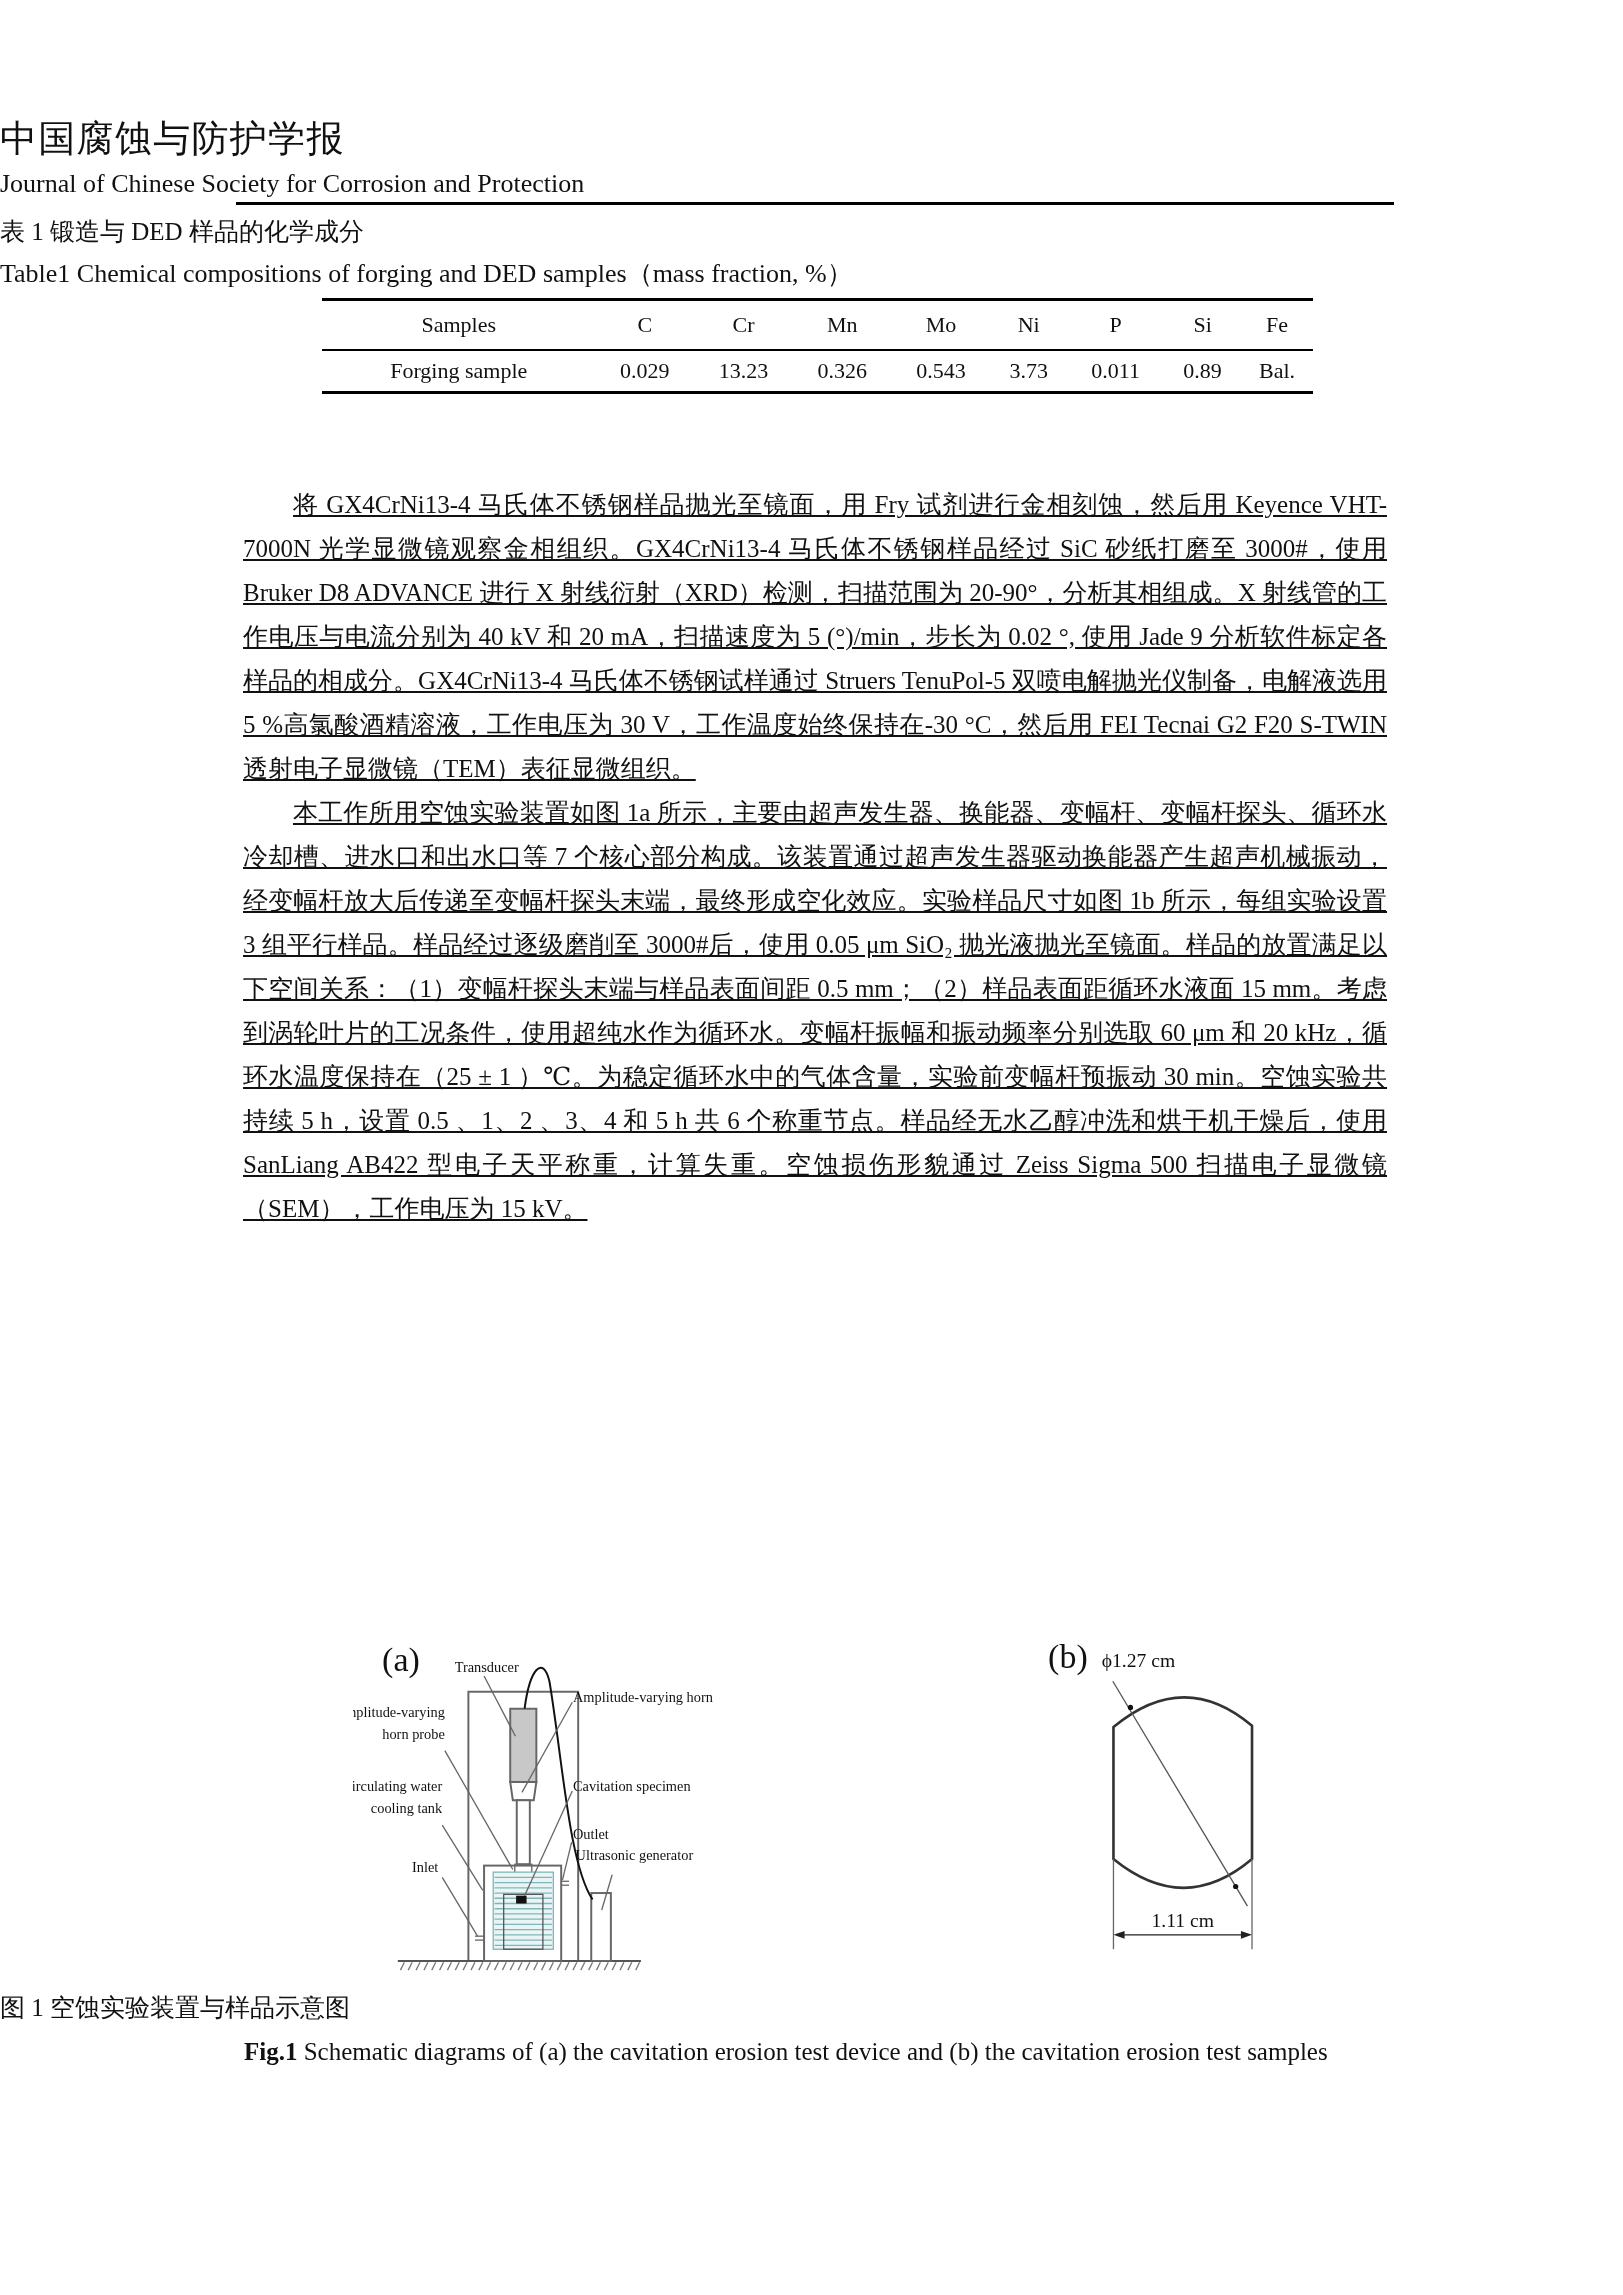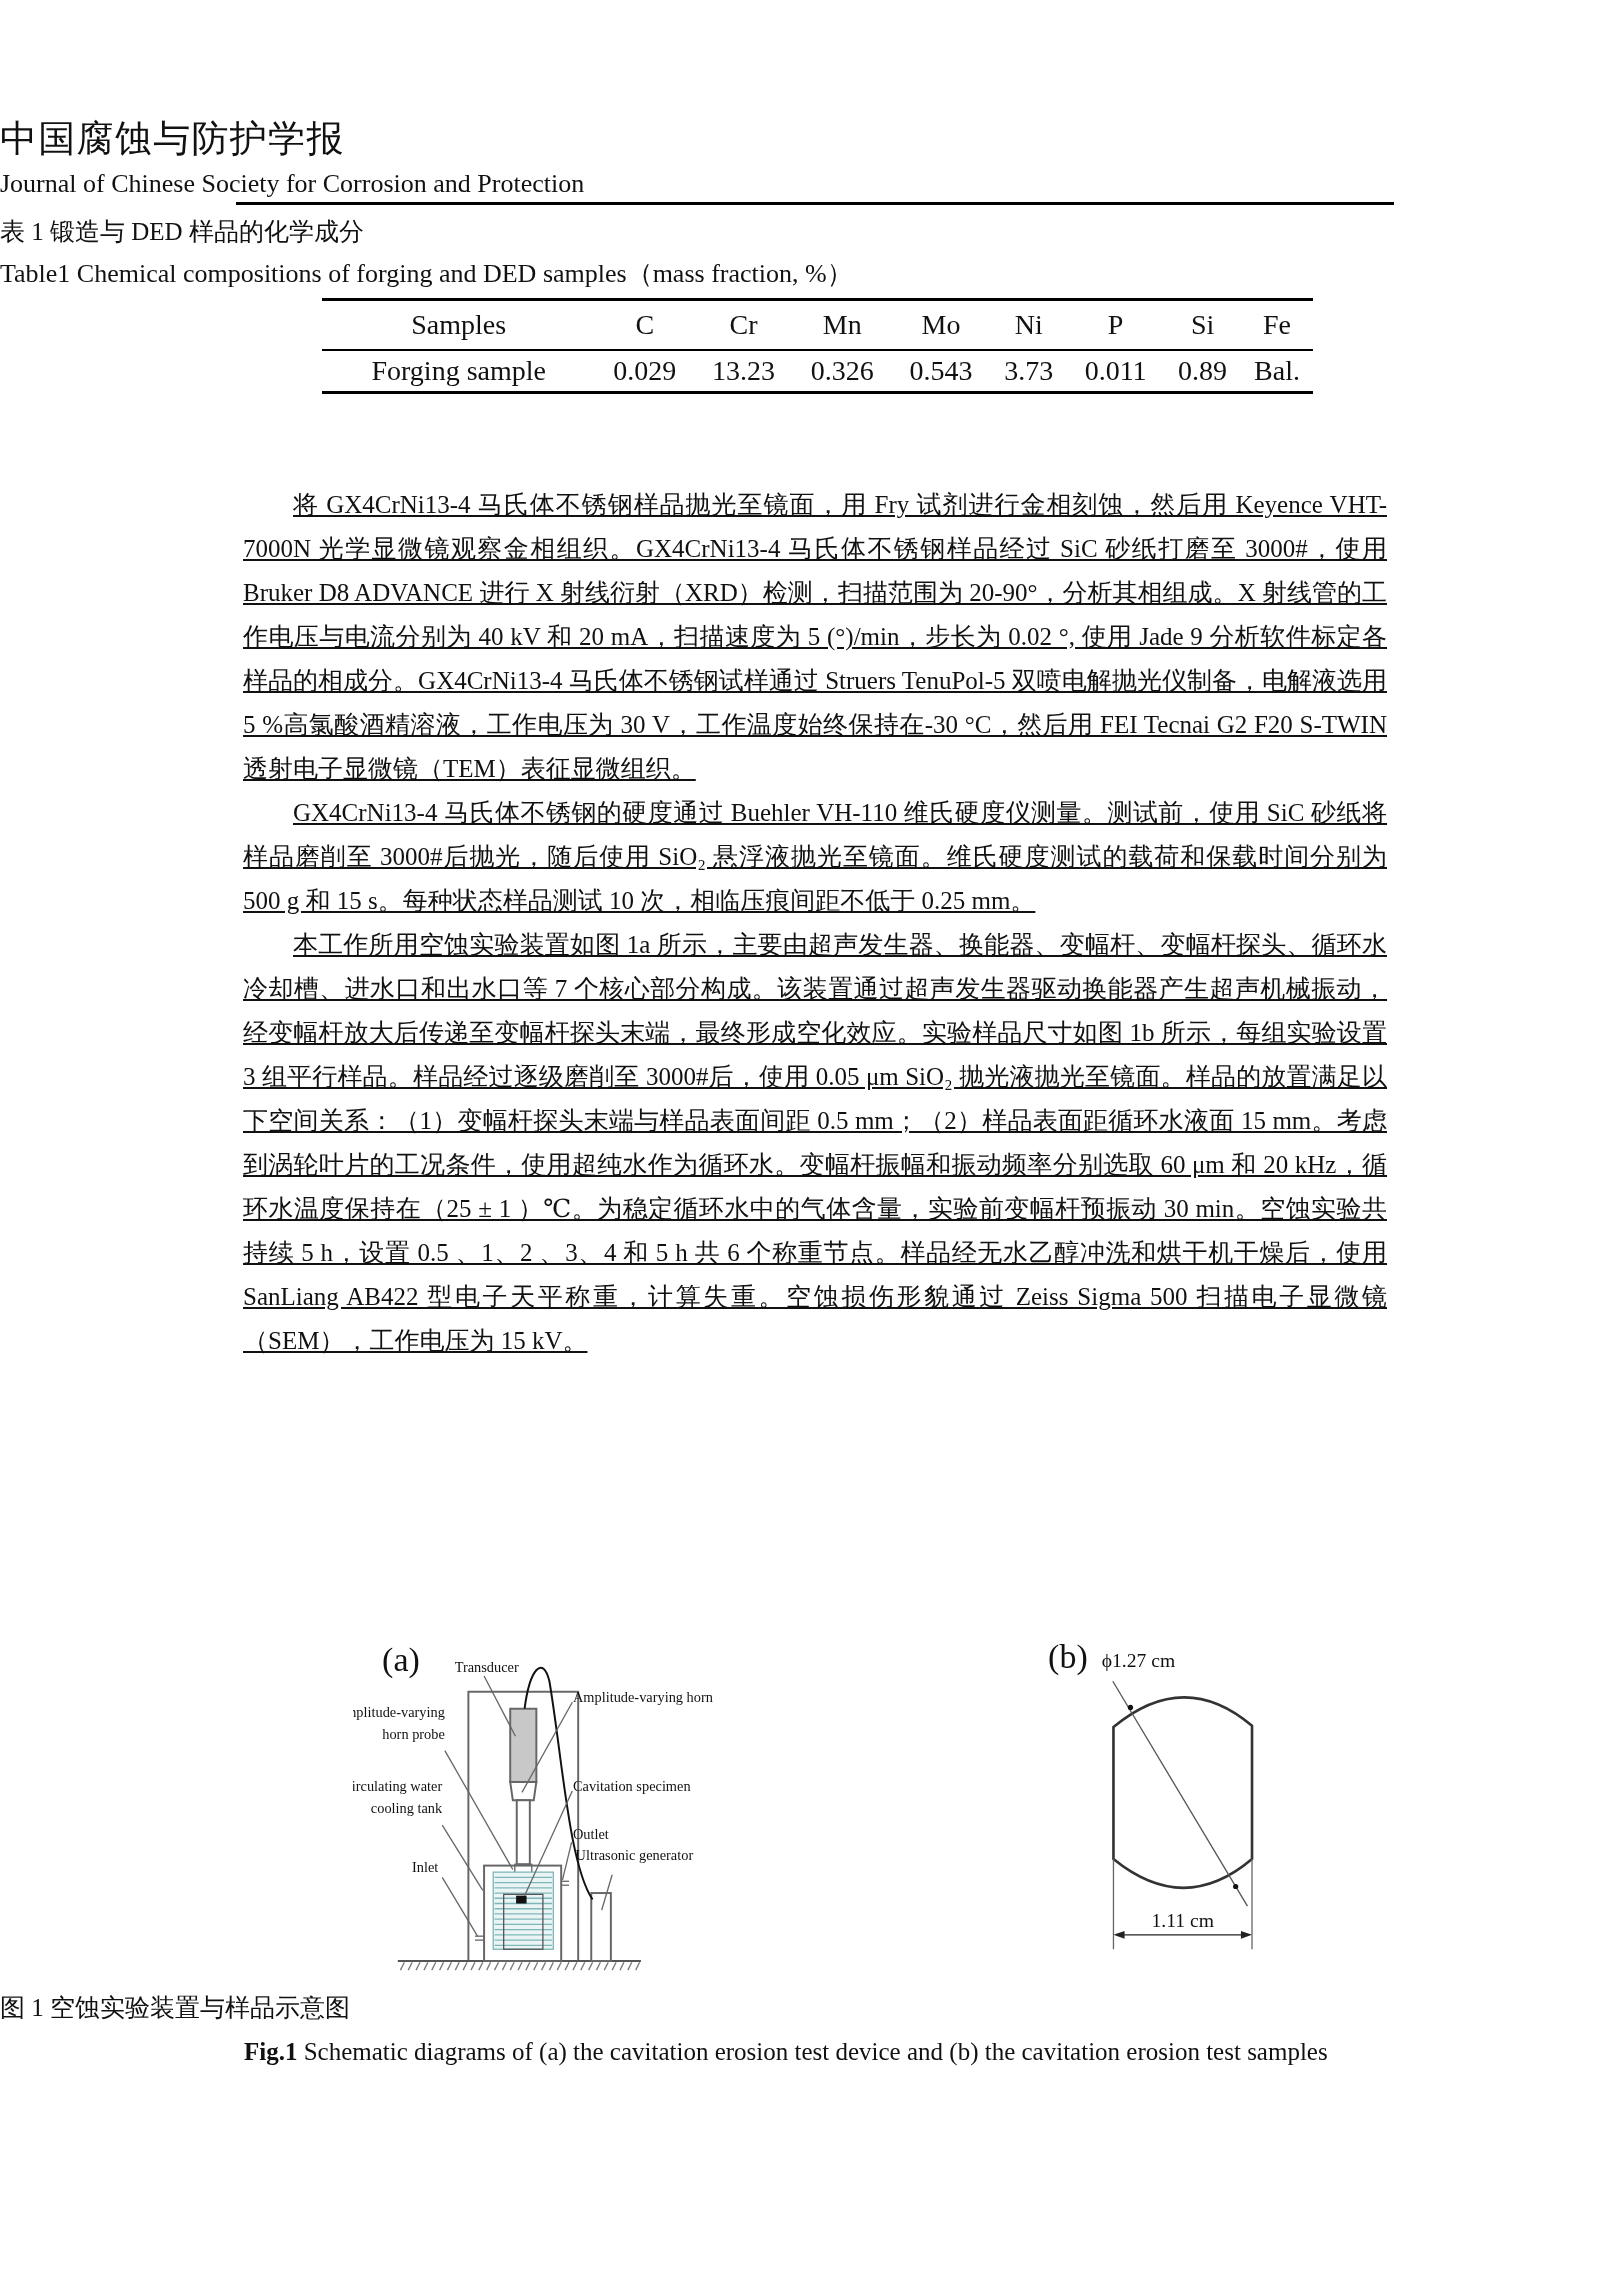--- a/index.html
+++ b/index.html
@@ -5,21 +5,21 @@
   html, body { margin: 0; padding: 0; background: #ffffff; }
   body { width: 1623px; height: 2295px; position: relative; overflow: hidden;
          font-family: "Liberation Serif", "DejaVu Serif", serif; color: #111; }
   .abs { position: absolute; }
   .center { text-align: left; }
   #journal-cn { left: 0; width: 1623px; top: 113px; font-size: 37px; line-height: 52px; letter-spacing: 1.3px; }
   #journal-en { left: 0; width: 1623px; top: 165px; font-size: 26px; line-height: 37px; }
   #header-rule { left: 236px; top: 202px; width: 1158px; height: 3.3px; background: #000; }
   #tab-cap-cn { left: 0; width: 1623px; top: 215px; font-size: 25px; line-height: 34px; }
   #tab-cap-en { left: 0; width: 1623px; top: 255px; font-size: 26px; line-height: 37px; }
-  #comp-table { left: 322px; top: 298px; width: 991px; border-collapse: collapse; font-size: 28px; }
+  #comp-table { left: 322px; top: 298px; width: 991px; border-collapse: collapse; font-size: 22px; }
   #comp-table th, #comp-table td { text-align: center; font-weight: normal; padding: 0; }
   #comp-table thead tr { height: 50px; }
   #comp-table thead { border-top: 3.3px solid #000; border-bottom: 2.6px solid #000; }
   #comp-table tbody tr { height: 43px; }
   #comp-table tbody { border-bottom: 3.3px solid #000; }
   #body-text { left: 243px; top: 483px; width: 1144px; font-size: 25px; line-height: 44px; text-align: justify; text-decoration: underline; }
   #body-text p { margin: 0; text-indent: 2em; }
   #figure { left: 353px; top: 1629px; width: 968px; height: 366px; }
   #fig-cap-cn { left: 0; width: 1623px; top: 1989px; font-size: 25px; line-height: 37px; }
   #fig-cap-en { left: 244px; width: 1144px; top: 2031px; font-size: 25px; line-height: 41px; text-align: left; }
@@ -60,21 +60,20 @@
       <td>3.73</td>
       <td>0.011</td>
       <td>0.89</td>
       <td>Bal.</td>
     </tr>
   </tbody>
 </table>
 
 <div id="body-text" class="abs">
   <p>将 GX4CrNi13-4 马氏体不锈钢样品抛光至镜面，用 Fry 试剂进行金相刻蚀，然后用 Keyence VHT-7000N 光学显微镜观察金相组织。GX4CrNi13-4 马氏体不锈钢样品经过 SiC 砂纸打磨至 3000#，使用 Bruker D8 ADVANCE 进行 X 射线衍射（XRD）检测，扫描范围为 20-90°，分析其相组成。X 射线管的工作电压与电流分别为 40 kV 和 20 mA，扫描速度为 5 (°)/min，步长为 0.02 °, 使用 Jade 9 分析软件标定各样品的相成分。GX4CrNi13-4 马氏体不锈钢试样通过 Struers TenuPol-5 双喷电解抛光仪制备，电解液选用 5 %高氯酸酒精溶液，工作电压为 30 V，工作温度始终保持在-30 °C，然后用 FEI Tecnai G2 F20 S-TWIN 透射电子显微镜（TEM）表征显微组织。</p>
-  <p>GX4CrNi13-4 马氏体不锈钢的硬度通过 Buehler VH-110 维氏硬度仪测量。测试前，使用 SiC 砂纸将样品磨削至 3000#后抛光，随后使用 SiO₂ 悬浮液抛光至镜面。维氏硬度测试的载荷和保载时间分别为 500 g 和 15 s。每种状态样品测试 10 次，相临压痕间距不低于 0.25 mm。</p>
   <p>本工作所用空蚀实验装置如图 1a 所示，主要由超声发生器、换能器、变幅杆、变幅杆探头、循环水冷却槽、进水口和出水口等 7 个核心部分构成。该装置通过超声发生器驱动换能器产生超声机械振动，经变幅杆放大后传递至变幅杆探头末端，最终形成空化效应。实验样品尺寸如图 1b 所示，每组实验设置 3 组平行样品。样品经过逐级磨削至 3000#后，使用 0.05 μm SiO₂ 抛光液抛光至镜面。样品的放置满足以下空间关系：（1）变幅杆探头末端与样品表面间距 0.5 mm；（2）样品表面距循环水液面 15 mm。考虑到涡轮叶片的工况条件，使用超纯水作为循环水。变幅杆振幅和振动频率分别选取 60 μm 和 20 kHz，循环水温度保持在（25 ± 1 ）℃。为稳定循环水中的气体含量，实验前变幅杆预振动 30 min。空蚀实验共持续 5 h，设置 0.5 、1、2 、3、4 和 5 h 共 6 个称重节点。样品经无水乙醇冲洗和烘干机干燥后，使用 SanLiang AB422 型电子天平称重，计算失重。空蚀损伤形貌通过 Zeiss Sigma 500 扫描电子显微镜（SEM），工作电压为 15 kV。</p>
 </div>
 
 <svg id="figure" class="abs" viewBox="0 0 1480 560">
 
   <g>
     <text x="44" y="64" font-size="52">(a)</text>
 
     <rect x="176" y="96" width="168" height="412" fill="none" stroke="#666" stroke-width="3"></rect>
 

